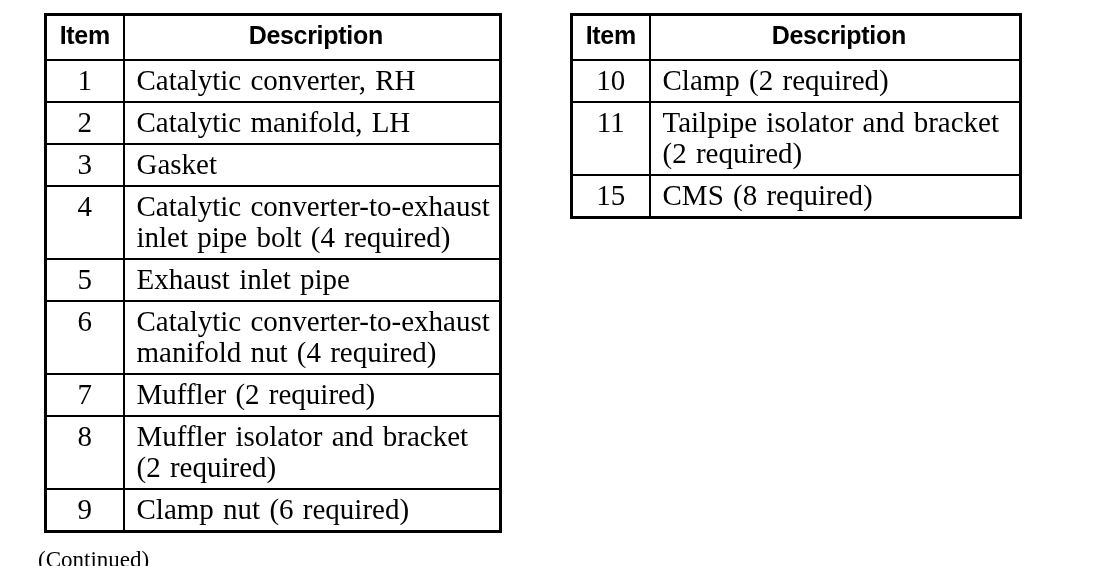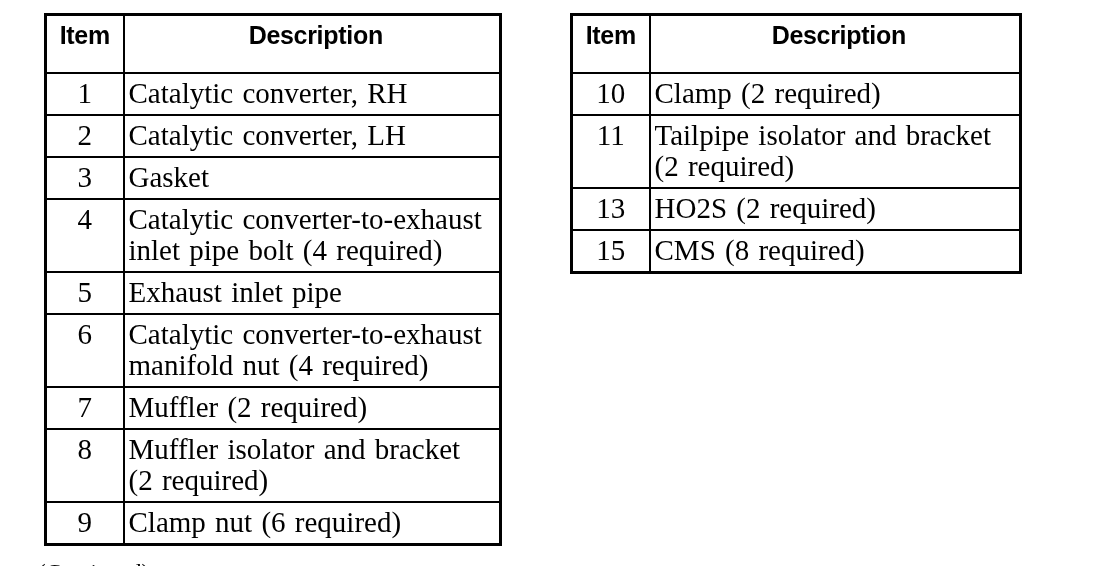--- a/index.html
+++ b/index.html
@@ -36,35 +36,35 @@
     border: 2px solid #000;
     vertical-align: top;
     color: #000;
   }
   table.parts th {
     font-family: "Liberation Sans", sans-serif;
     font-weight: bold;
     font-size: 25px;
     letter-spacing: -0.3px;
     line-height: 30px;
-    padding: 4px 4px 22px 4px;
+    padding: 4px 4px 9px 4px;
     text-align: left;
   }
   table.parts th.col-desc { padding-left: 12px; text-align: center; }
   table.parts th.col-item { text-align: center; width: 78px; }
   table.parts td {
     font-family: "Liberation Serif", serif;
     font-size: 29px;
     line-height: 31px;
     word-spacing: 2px;
     padding: 4px 4px 5px 4px;
   }
   table.parts td.item { text-align: center; }
   table.parts td.desc {
-    padding-left: 4px;
+    padding-left: 12px;
     white-space: pre-line; 
   }
   .continued {
     margin: 14px 0 0 -6px;
     font-family: "Liberation Serif", serif;
     font-size: 23px;
     color: #000;
   }
 </style>
 </head>
@@ -80,21 +80,21 @@
           <th class="col-desc">Description</th>
         </tr>
       </thead>
       <tbody>
         <tr>
           <td class="item">1</td>
           <td class="desc">Catalytic converter, RH</td>
         </tr>
         <tr>
           <td class="item">2</td>
-          <td class="desc">Catalytic converter, LH</td>
+          <td class="desc">Catalytic manifold, LH</td>
         </tr>
         <tr>
           <td class="item">3</td>
           <td class="desc">Gasket</td>
         </tr>
         <tr>
           <td class="item">4</td>
           <td class="desc">Catalytic converter-to-exhaust
 inlet pipe bolt (4 required)</td>
         </tr>
@@ -137,24 +137,20 @@
         <tr>
           <td class="item">10</td>
           <td class="desc">Clamp (2 required)</td>
         </tr>
         <tr>
           <td class="item">11</td>
           <td class="desc">Tailpipe isolator and bracket
 (2 required)</td>
         </tr>
         <tr>
-          <td class="item">13</td>
-          <td class="desc">HO2S (2 required)</td>
-        </tr>
-        <tr>
           <td class="item">15</td>
           <td class="desc">CMS (8 required)</td>
         </tr>
       </tbody>
     </table>
   </div>
 
 </div>
 
 </body></html>

